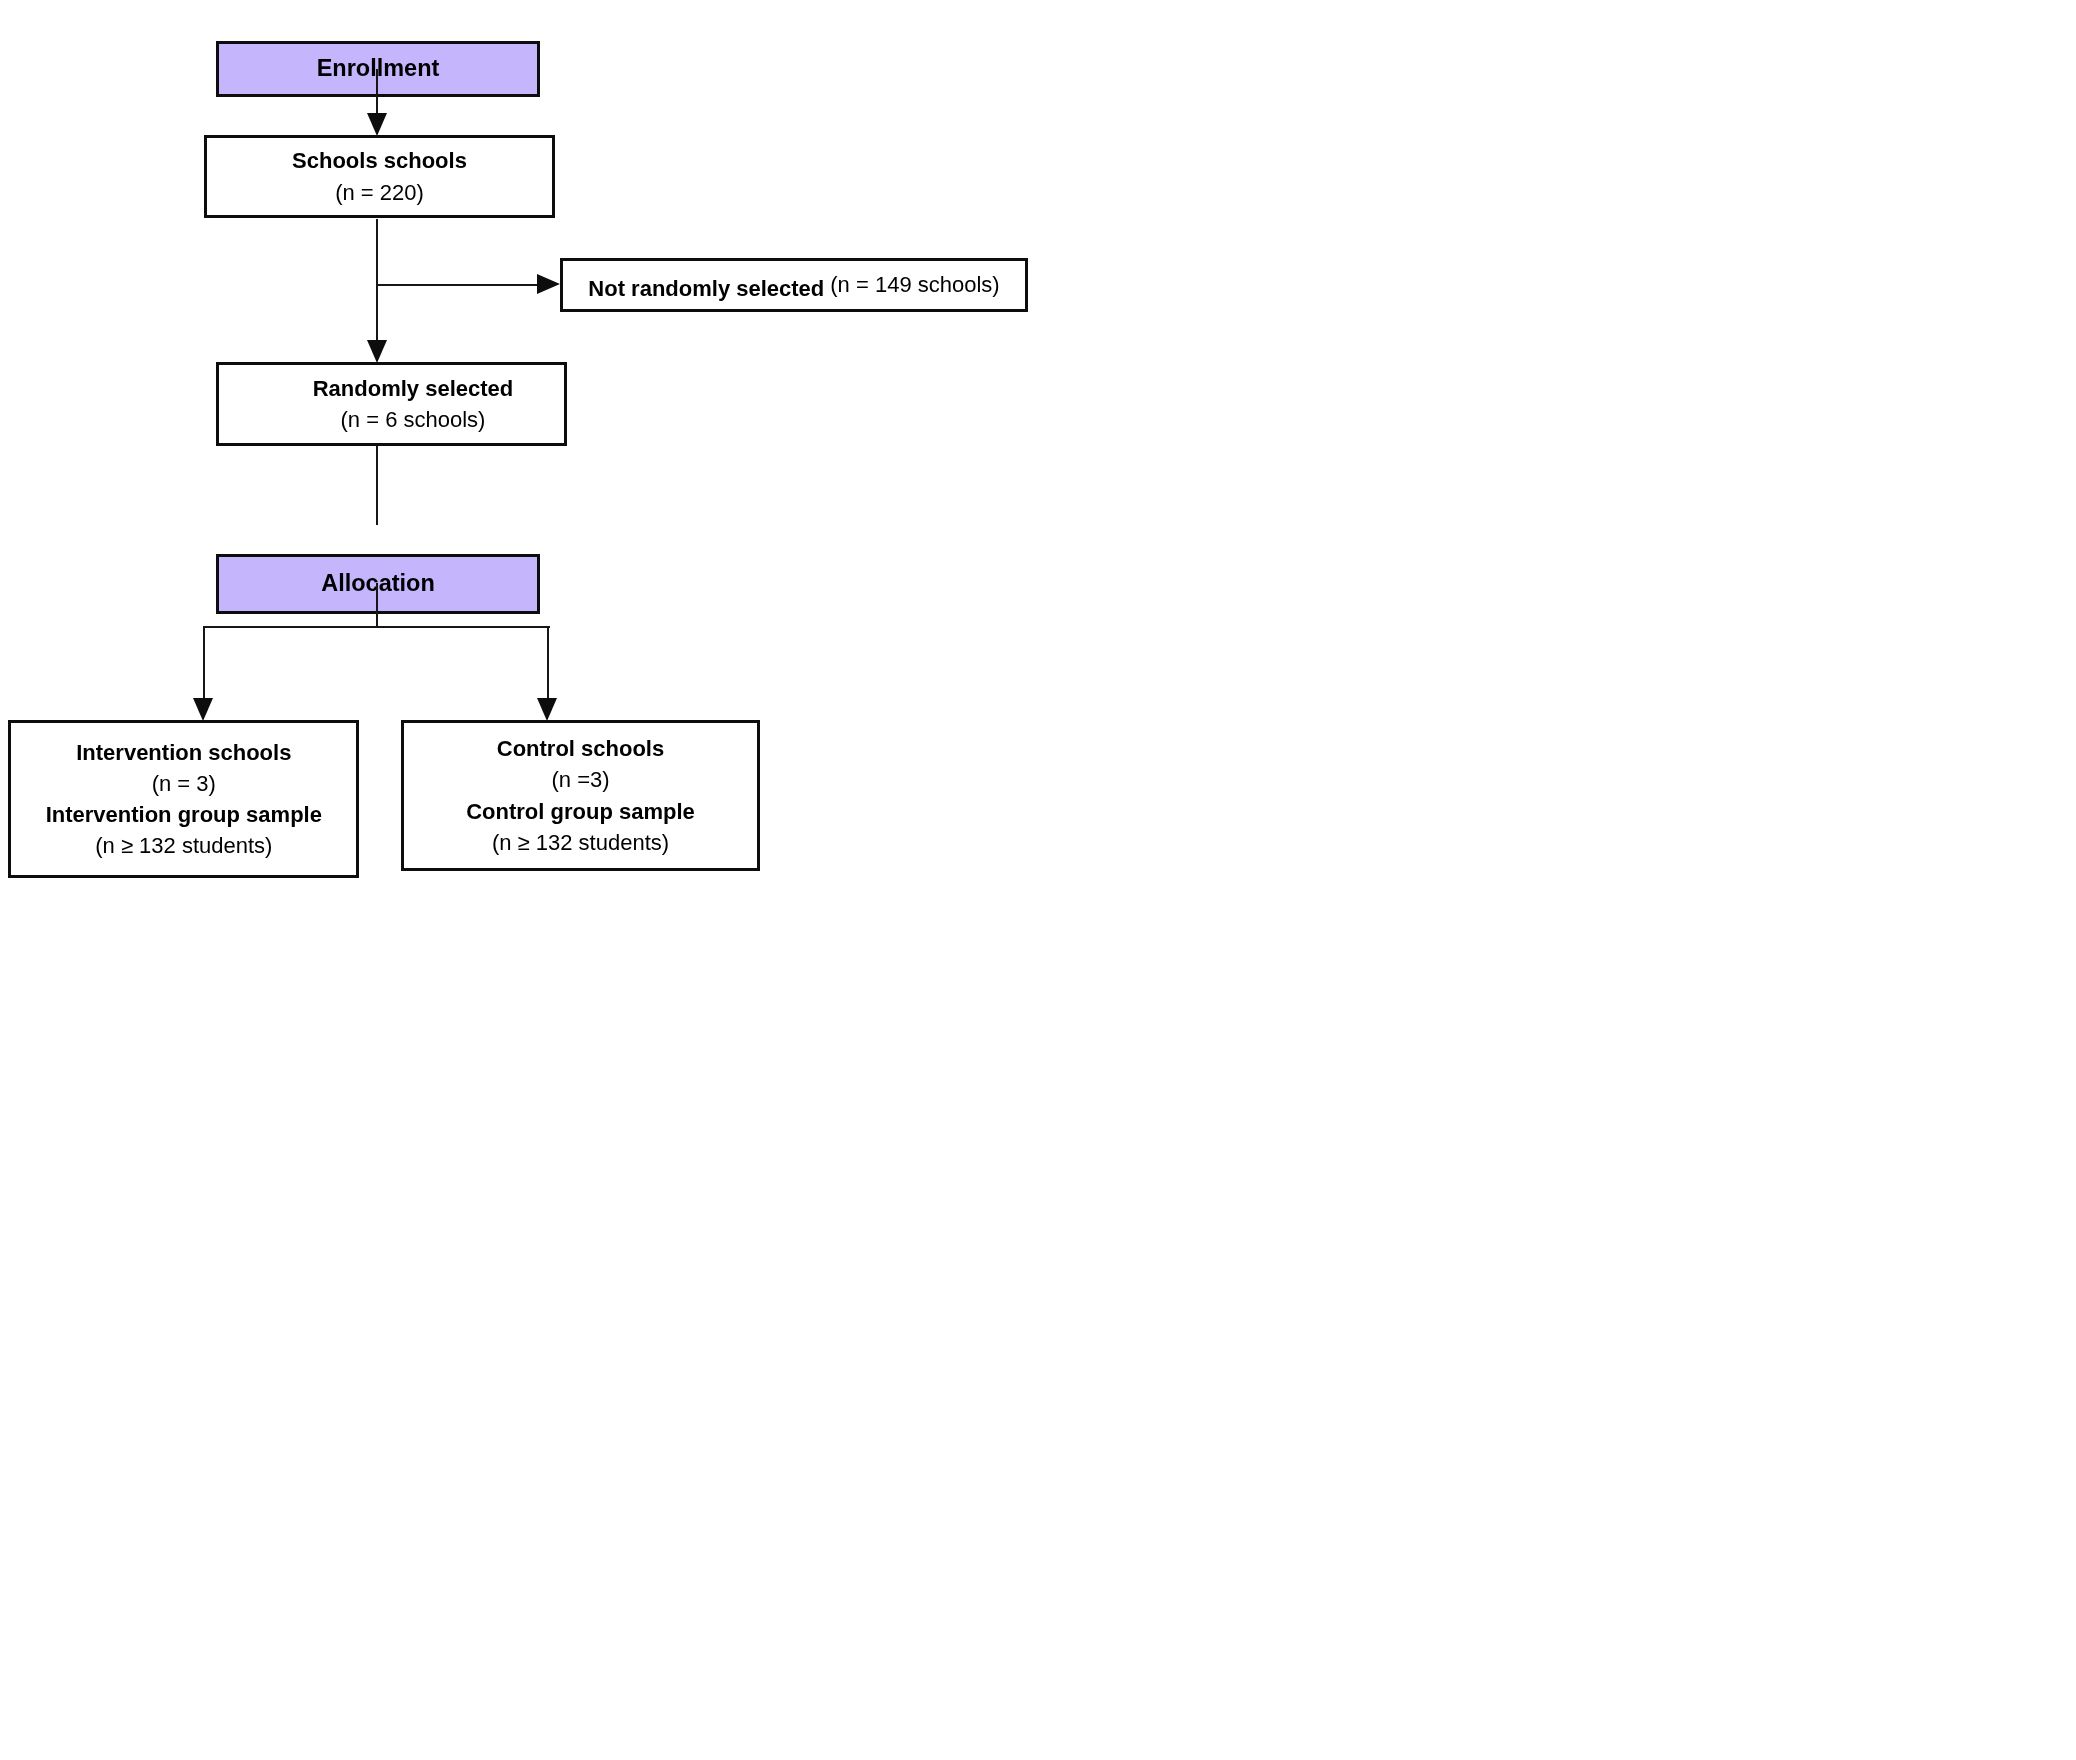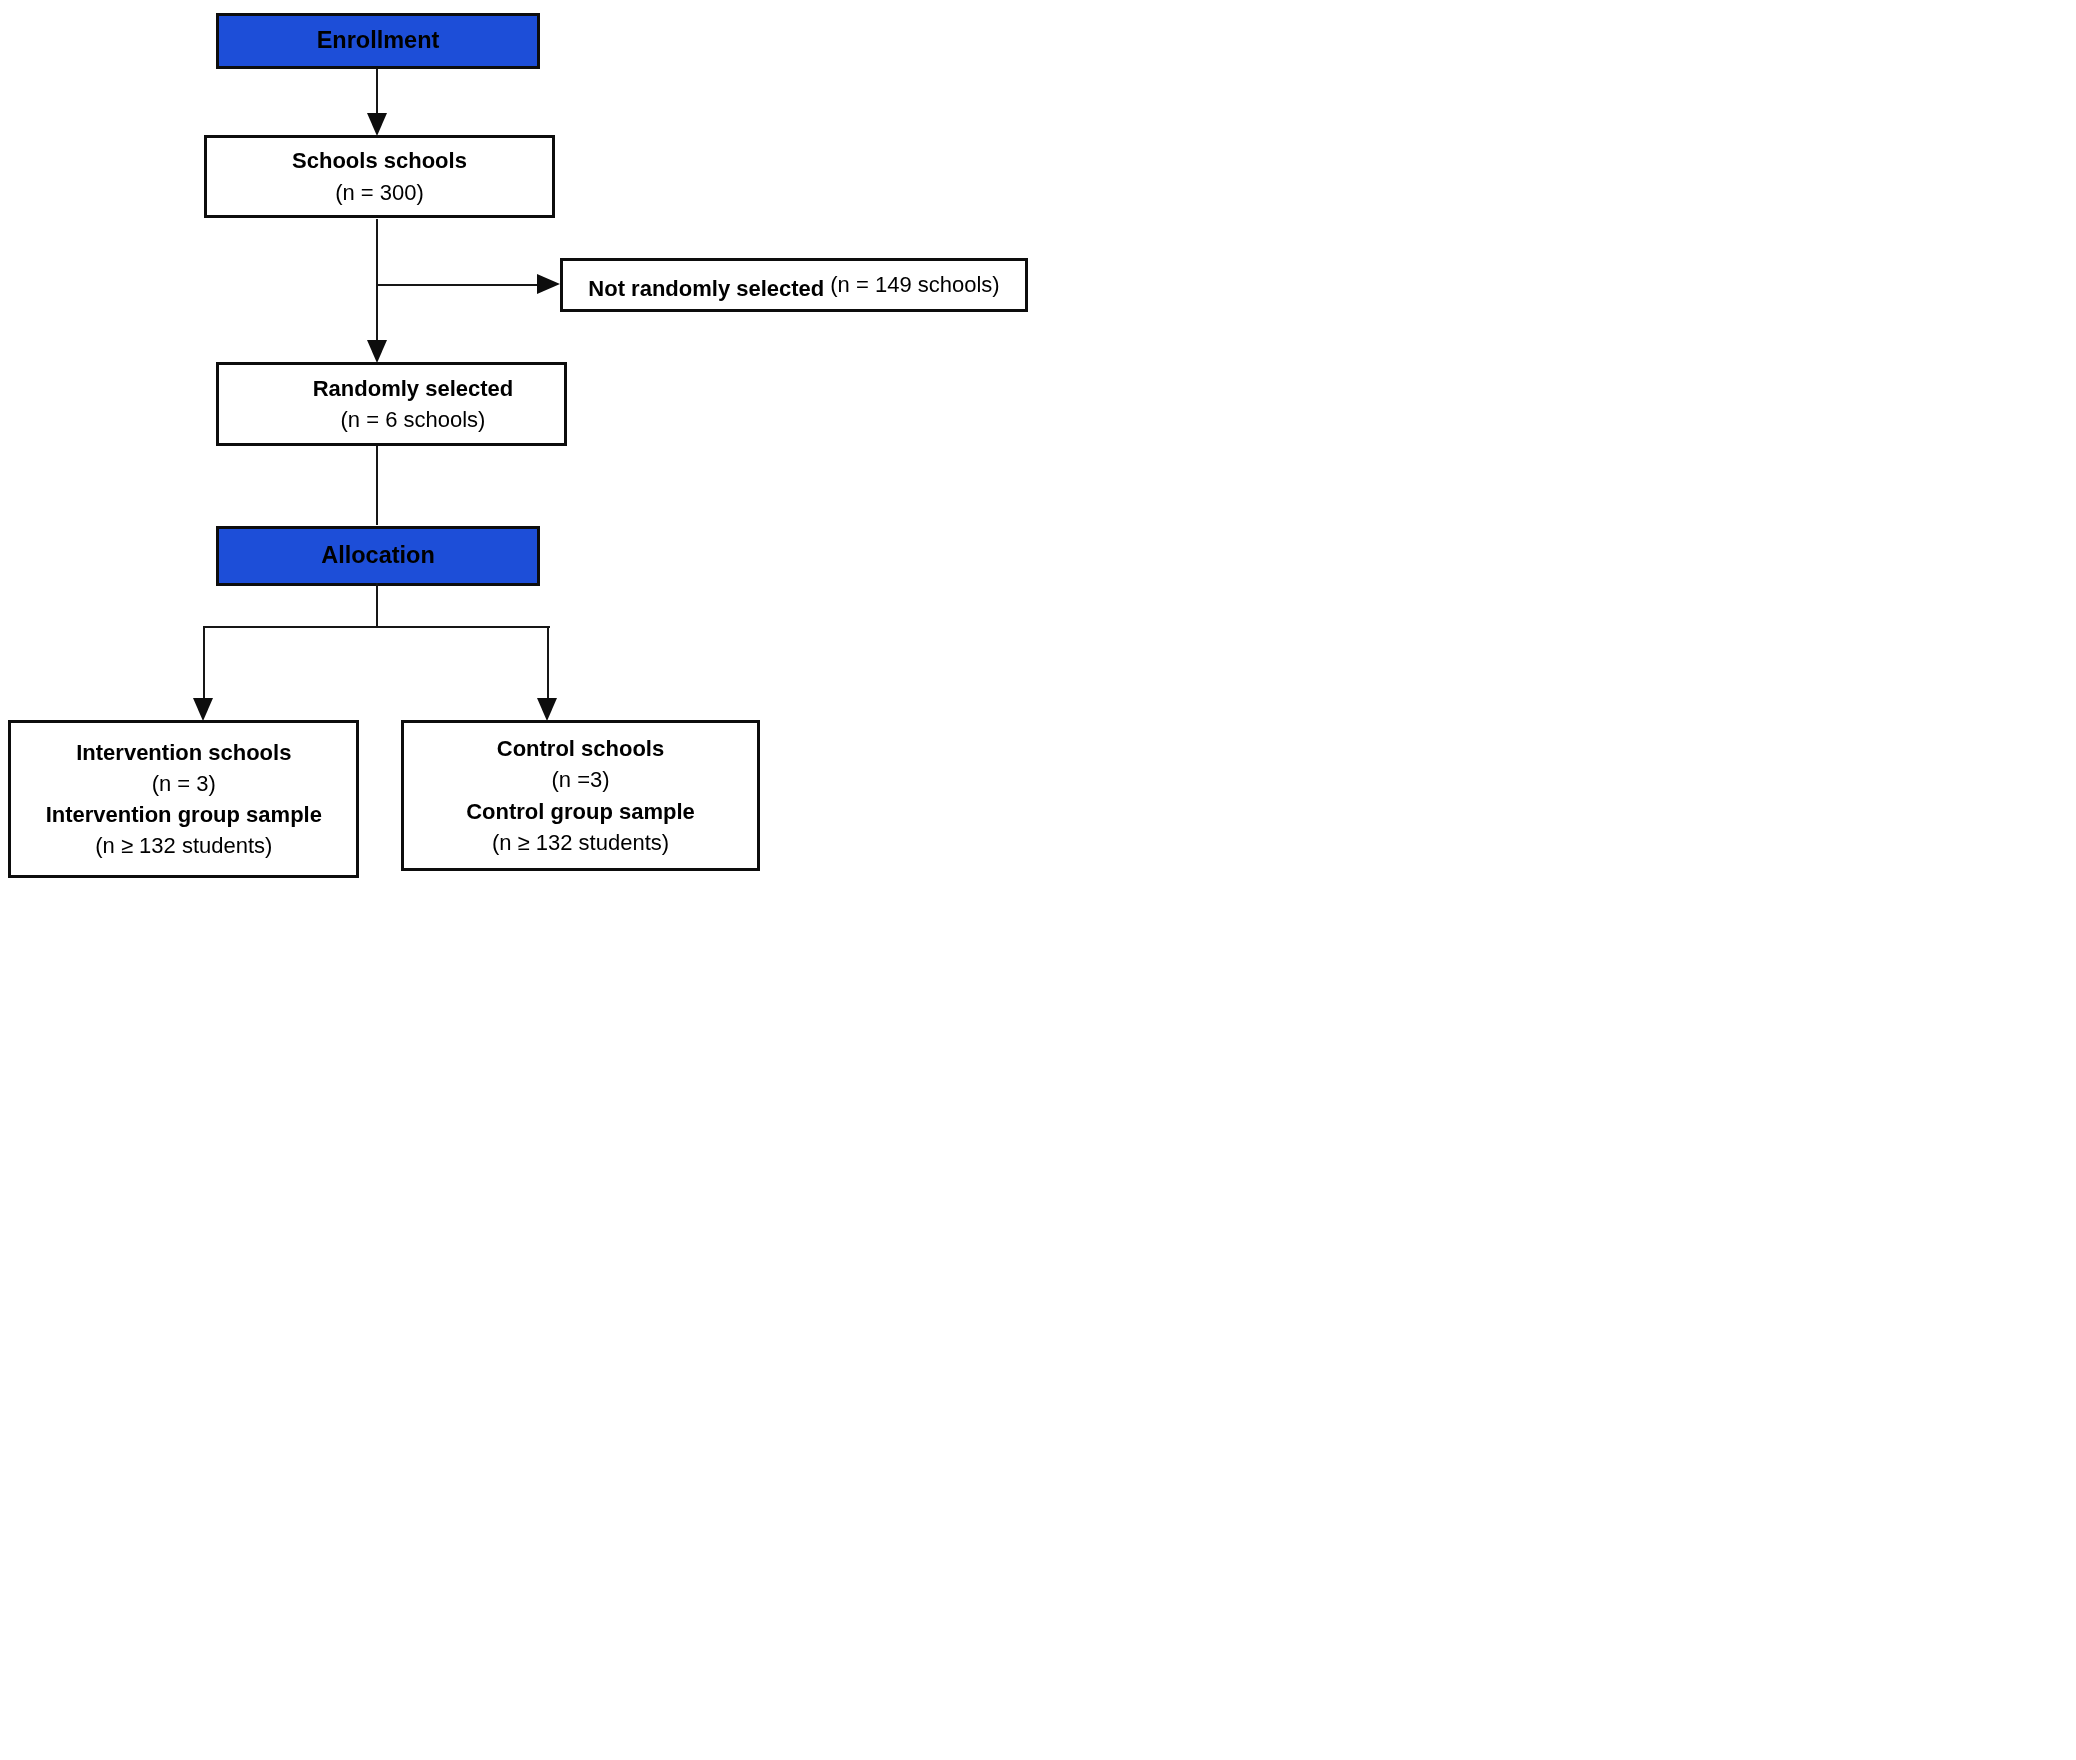--- a/index.html
+++ b/index.html
@@ -23,24 +23,25 @@
     border: 3px solid #0d0d0d;
     display: flex;
     flex-direction: column;
     align-items: center;
     justify-content: center;
     text-align: center;
     line-height: 1.42;
     font-size: 22px;
   }
   .box.phase {
-    background: #1d4ed8;
+    background: #c4b5fd;
     border-width: 3.8px;
     font-size: 23.5px;
     font-weight: 700;
+    margin-top: 28px;
   }
   .t-bold { font-weight: 700; }
   .t-reg  { font-weight: 400; }
   .oneline { flex-direction: row; }
   .oneline .t-bold { margin-right: 6px; margin-top: 7px; }
   .vline, .hline {
     position: absolute;
     background: #161616;
   }
   .vline { width: 2.3px; }
@@ -67,21 +68,21 @@
 
   <div class="box phase" style="left:216px; top:13px; width:324px; height:56px;">
     <span>Enrollment</span>
   </div>
 
   <div class="vline" style="left:376px; top:69px; height:47px;"></div>
   <div class="arrow-down" style="left:367px; top:113px;"></div>
 
   <div class="box" style="left:204px; top:135px; width:351px; height:83px;">
     <div class="t-bold">Schools schools</div>
-    <div class="t-reg">(n = 300)</div>
+    <div class="t-reg">(n = 220)</div>
   </div>
 
   <div class="vline" style="left:376px; top:219px; height:124px;"></div>
   <div class="arrow-down" style="left:367px; top:340px;"></div>
 
   <div class="hline" style="left:378px; top:284px; width:161px;"></div>
   <div class="arrow-right" style="left:537px; top:274px;"></div>
 
   <div class="box oneline" style="left:560px; top:258px; width:468px; height:54px;">
     <span class="t-bold">Not randomly selected</span>

